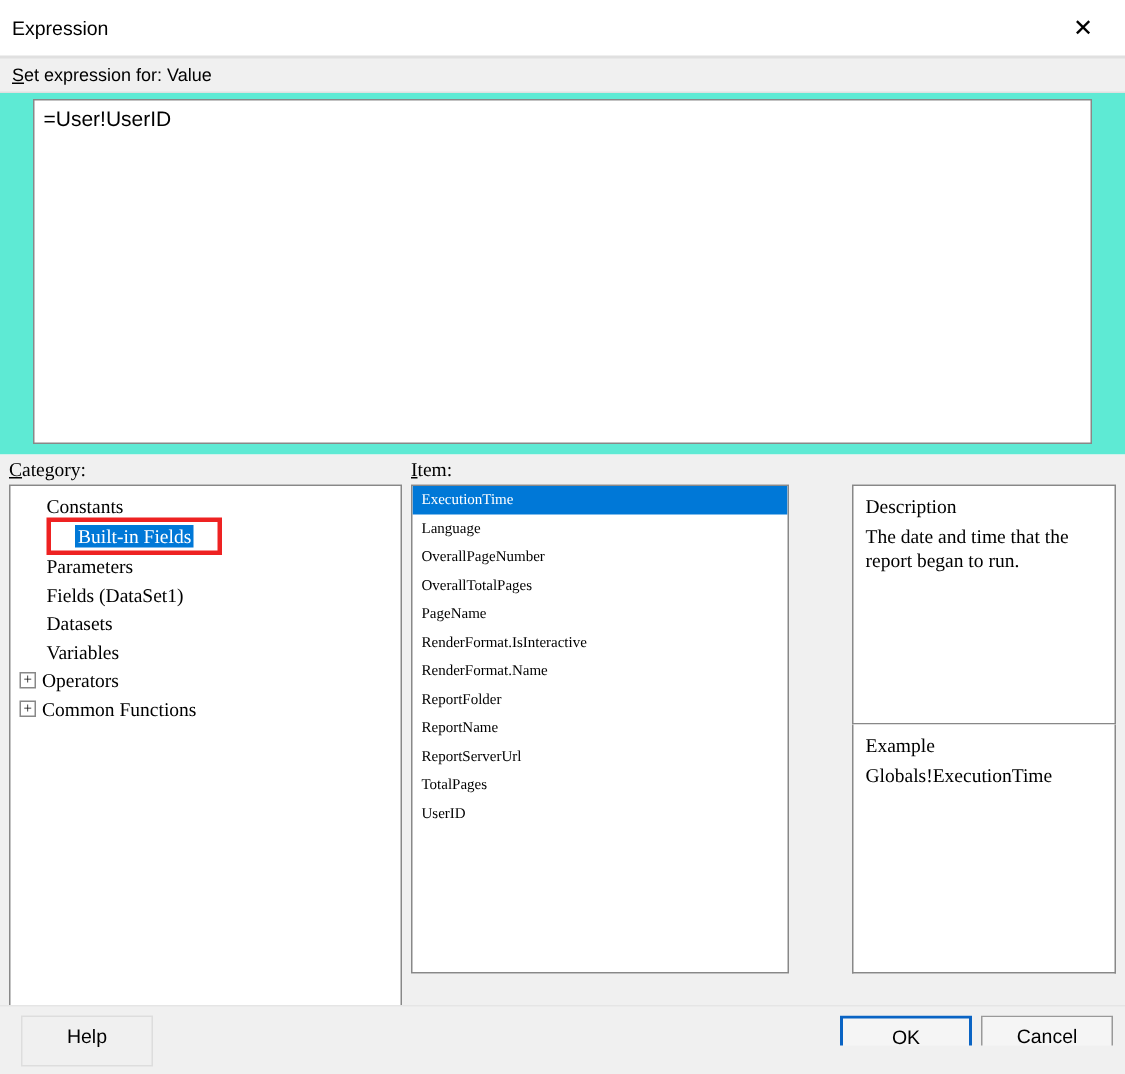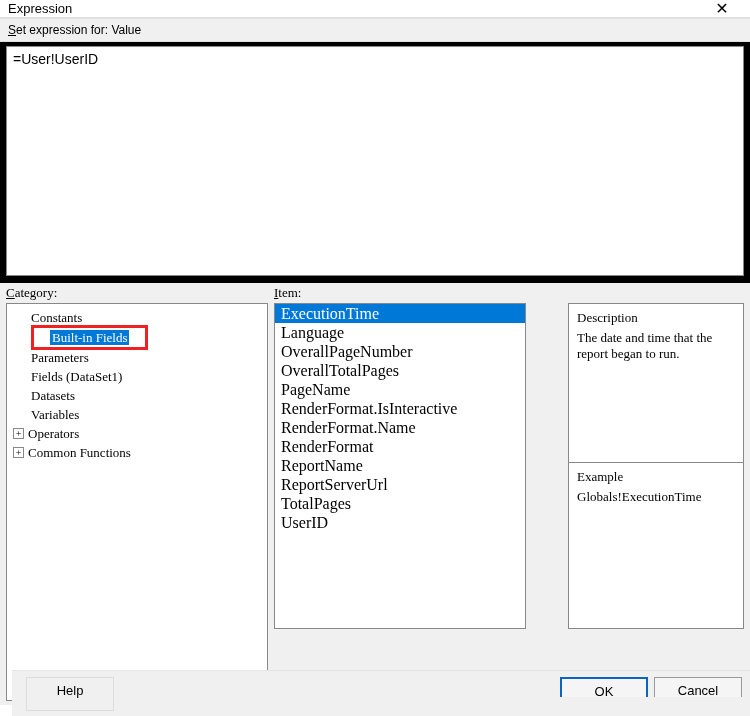--- a/index.html
+++ b/index.html
@@ -1,47 +1,47 @@
 <!DOCTYPE html>
 <html><head>
 <meta charset="utf-8">
 <style>
   * { box-sizing: border-box; }
   html, body { margin:0; padding:0; font-family: "Segoe UI", Tahoma, sans-serif; font-size:13px; color:#000; }
   body { background:#fff; width:750px; height:716px; overflow:hidden; position:relative; }
-  .titlebar { height:18px; background:#fff; display:flex; align-items:center; padding:0 8px; border-bottom:1px solid #e0e0e0;gap:25px;}
+  .titlebar { height:38px; background:#fff; display:flex; align-items:center; padding:0 8px; border-bottom:1px solid #e0e0e0;gap:25px;}
   .titlebar .title { flex:1; font-size:13px; }
   .close-x { width:40px; text-align:center; font-size:16px; cursor:default;}
   .label-row { background:#f0f0f0; padding:4px 8px; font-size:12px; border-bottom:1px solid #e0e0e0; border-top:1px solid #e0e0e0;}
   .label-row .accel { text-decoration:underline; }
-  .editor-wrap { padding:4px 6px; background:#000000; }
+  .editor-wrap { padding:4px 22px; background:#5eead4; }
   .editor { width:100%; height:230px; border:1px solid #888; background:#fff; padding:4px 6px; font-family:"Segoe UI",Tahoma,sans-serif; font-size:14px; outline:none; resize:none; }
   .cols { display:flex; background:#f0f0f0; padding:2px 6px 4px; }
   .col { display:flex; flex-direction:column;font-family:Liberation Serif, serif; }
   .col-cat { width:262px; margin-right:6px;}
   .col-item { width:252px; margin-right:6px;}
   .col-desc { flex:1;padding-left:36px; }
   .col-label { font-size:13px; margin-bottom:2px; }
   .col-label .accel { text-decoration:underline; }
   .listbox { border:1px solid #888; background:#fff; overflow:auto; position:relative; }
   .listbox.cat { height:398px; }
   .listbox.item{ height:326px; }
   .descbox { border:1px solid #888; background:#fff; height:160px; padding:6px 8px; font-size:13px; }
   .examplebox { border:1px solid #888; border-top:none; background:#fff; height:166px; padding:6px 8px; font-size:13px; }
   .desc-title { margin-bottom:4px; }
   .tree { padding:4px 2px; font-size:13px; line-height:19px; }
   .tree-row { display:flex; align-items:center; padding-left:4px; white-space:nowrap;}
   .tree-indent { display:inline-block; width:18px; text-align:center; color:#555; font-family:monospace; }
   .tree-row.selected span.lbl { background:#0078d7; color:#fff; padding:0 2px; }
   .highlight { border:3px solid #e22; padding:0 16px; display:inline-block; line-height:19px; margin-top:-2px; margin-bottom:-2px;}
   .highlight .lbl { }
-  .items { padding:0; font-size:16px; line-height:19px; }
+  .items { padding:0; font-size:10px; line-height:19px; }
   .item-row { padding:0 6px; white-space:nowrap; }
   .item-row.selected { background:#0078d7; color:#fff; }
-  .footer { position:absolute; bottom:0; left:12px; right:0; height:46px; background:#f0f0f0; border-top:1px solid #e5e5e5; display:flex; align-items:flex-start; padding:6px 8px 0;}
+  .footer { position:absolute; bottom:0; left:0; right:0; height:46px; background:#f0f0f0; border-top:1px solid #e5e5e5; display:flex; align-items:flex-start; padding:6px 8px 0;}
   .btn { min-width:88px; height:28px; border:1px solid #999; background:#f5f5f5; font-size:13px; text-align:center; line-height:26px; margin-left:6px;}
   .btn.help{ background:#f0f0f0; border:none; width:88px; height:34px; border:1px solid #ddd;}
   .btn.ok { border:2px solid #0a64c4; }
   .footer .spacer { flex:1; }
   .plus { width:11px; height:11px; border:1px solid #888; display:inline-flex; align-items:center; justify-content:center; font-size:10px; line-height:9px; margin-right:4px; background:#fff;}
   .cut-bottom { overflow:hidden; height:20px; } 
 </style>
 </head>
 <body>
 
@@ -102,21 +102,21 @@
     <div class="col-label"><span class="accel">I</span><span>tem:</span></div>
     <div class="listbox item">
       <div class="items" id="item-list">
           <div class="item-row selected">ExecutionTime</div>
           <div class="item-row">Language</div>
           <div class="item-row">OverallPageNumber</div>
           <div class="item-row">OverallTotalPages</div>
           <div class="item-row">PageName</div>
           <div class="item-row">RenderFormat.IsInteractive</div>
           <div class="item-row">RenderFormat.Name</div>
-          <div class="item-row">RenderFormat</div>
+          <div class="item-row">ReportFolder</div>
           <div class="item-row">ReportName</div>
           <div class="item-row">ReportServerUrl</div>
           <div class="item-row">TotalPages</div>
           <div class="item-row">UserID</div>
         </div>
     </div>
   </div>
   <div class="col col-desc">
     <div class="col-label">&nbsp;</div>
     <div class="descbox">

